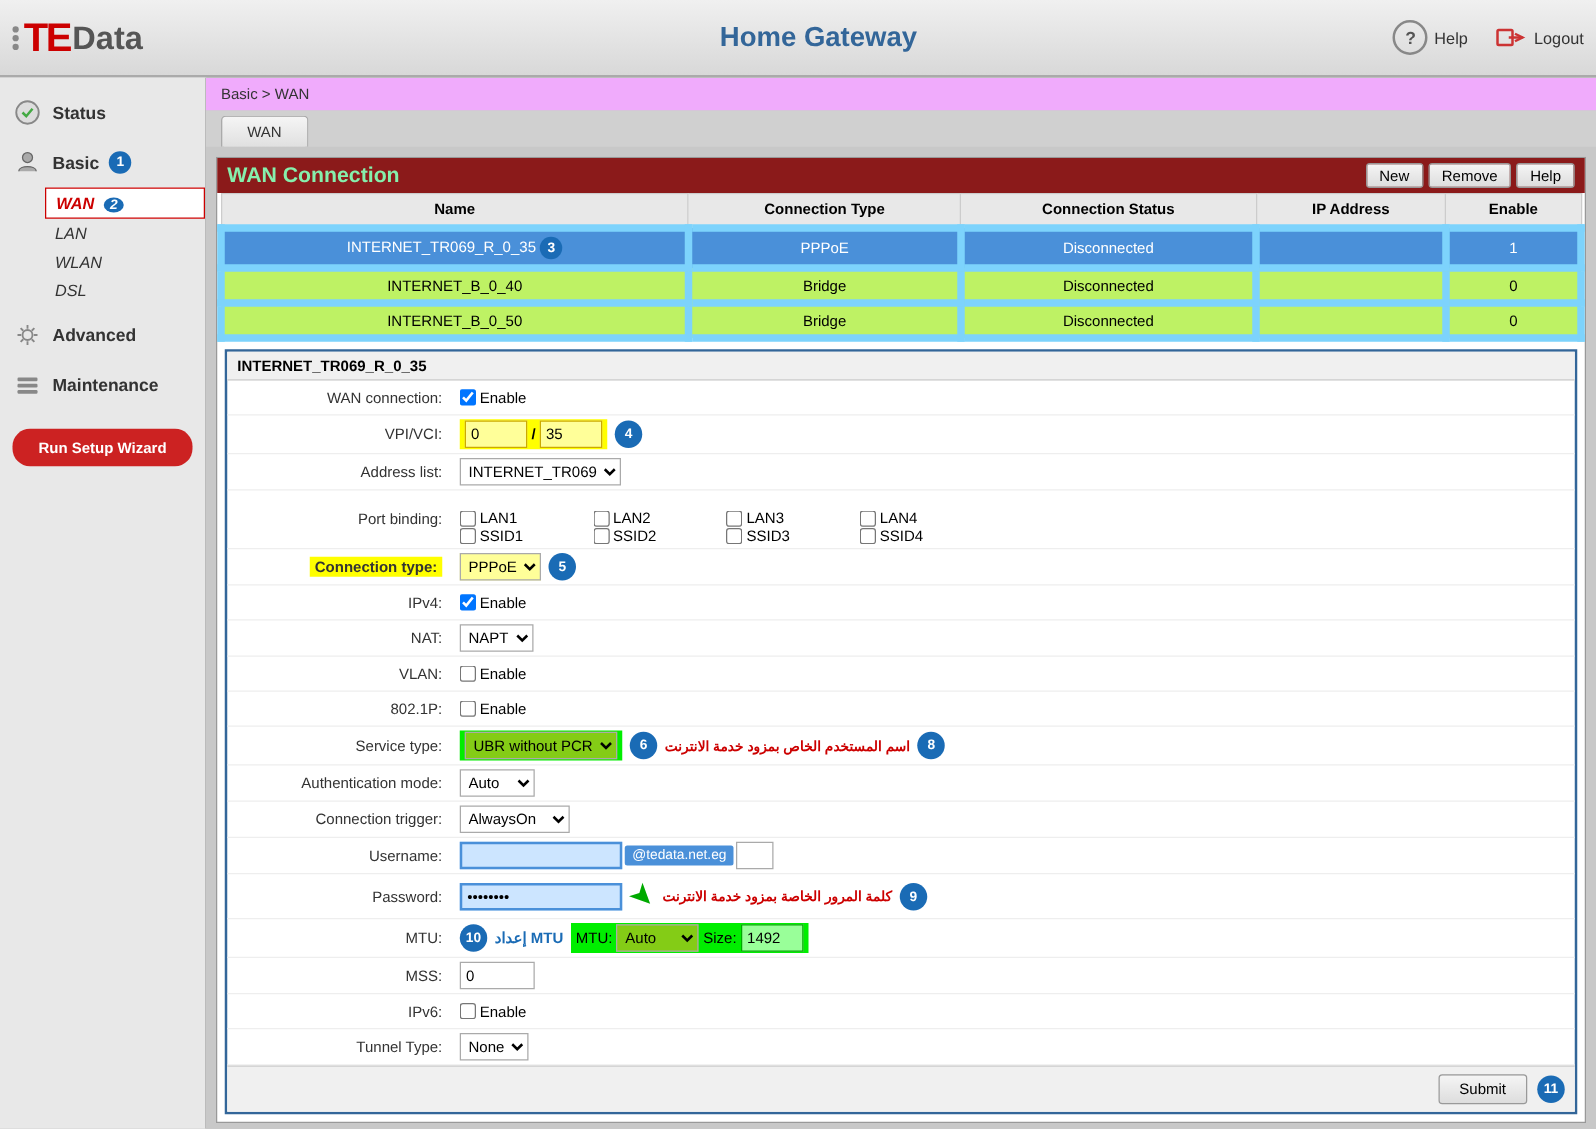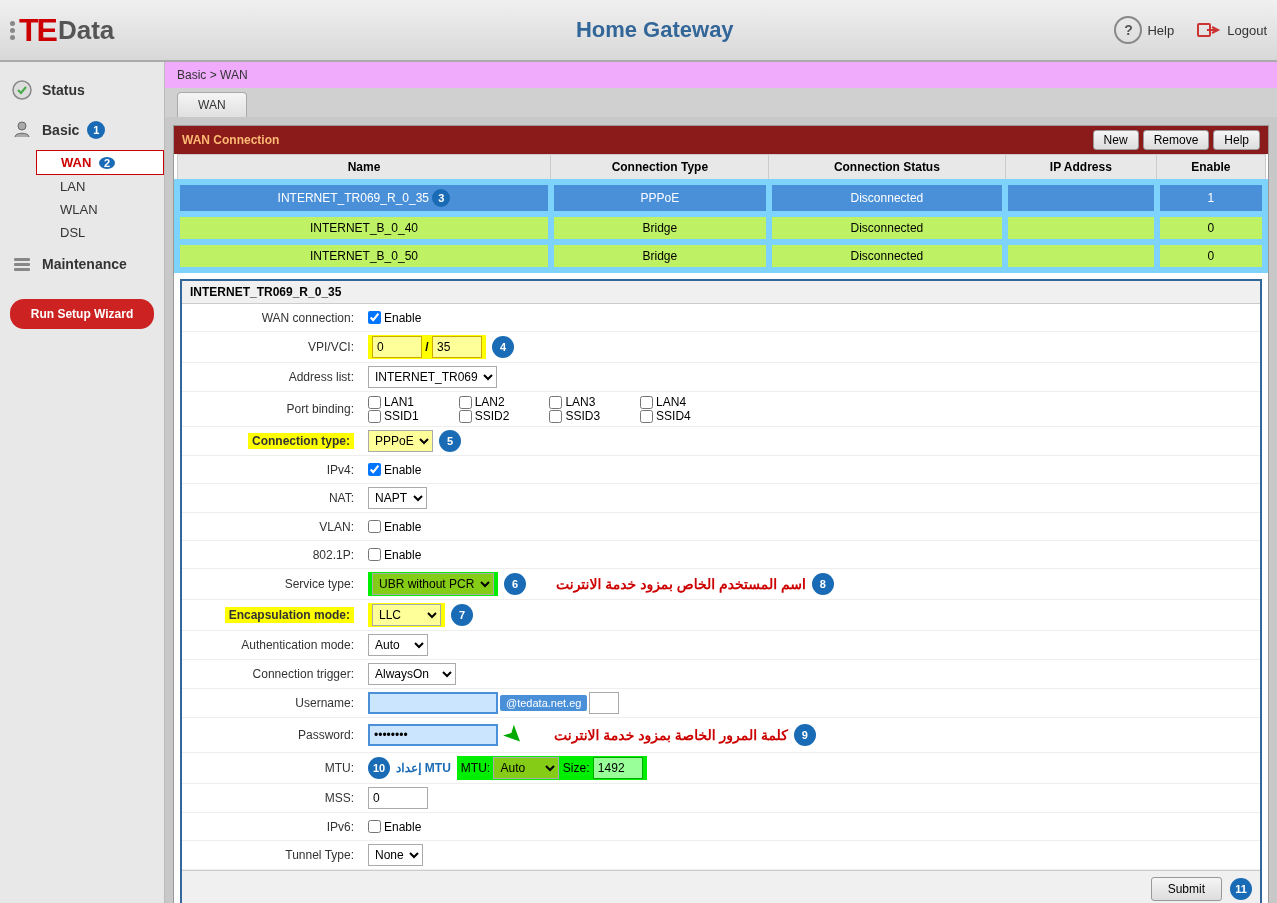--- a/index.html
+++ b/index.html
@@ -127,25 +127,26 @@
       display: flex;
       align-items: center;
       justify-content: center;
       font-weight: bold;
     }
     .sub-nav {
       padding-left: 36px;
     }
     .sub-nav-item {
       display: block;
-      padding: 4px 24px;
+      padding: 4px 8px;
       cursor: pointer;
       color: #333;
       font-size: 13px;
       font-weight: normal;
+      font-style: italic;
     }
     .sub-nav-item.active {
       background: white;
       border: 1px solid #cc0000;
       color: #cc0000;
       font-weight: bold;
     }
 
     #run-setup-btn {
       margin: 15px 10px;
@@ -197,23 +198,23 @@
 
     
     #wan-table-header {
       display: flex;
       align-items: center;
       justify-content: space-between;
       background: #8b1a1a;
       padding: 4px 8px;
     }
     #wan-table-title {
-      color: #fdba74;
-      font-weight: bold;
-      font-size: 12px;
+      color: #86efac;
+      font-weight: bold;
+      font-size: 17px;
     }
     #wan-table-buttons {
       display: flex;
       gap: 4px;
     }
     .table-action-btn {
       padding: 2px 10px;
       background: linear-gradient(to bottom, #f5f5f5, #ddd);
       border: 1px solid #999;
       border-radius: 3px;
@@ -330,45 +331,45 @@
       font-size: 11px;
       display: flex;
       align-items: center;
       justify-content: center;
       font-weight: bold;
       flex-shrink: 0;
     }
     .arabic-annotation {
       color: #cc0000;
       font-weight: bold;
-      font-size: 14px;
+      font-size: 11px;
       direction: rtl;
-      margin-left: 24px;
     }
     #submit-row {
       display: flex;
       justify-content: flex-end;
       padding: 6px 8px;
       background: #f0f0f0;
       border-top: 1px solid #ccc;
       align-items: center;
       gap: 8px;
     }
     #submit-btn {
       padding: 4px 16px;
       background: linear-gradient(to bottom, #f5f5f5, #ddd);
       border: 1px solid #999;
       border-radius: 3px;
       cursor: pointer;
       font-size: 12px;
     }
     .port-binding-row {
       display: flex;
-      gap: 20px;
+      gap: 36px;
       flex-wrap: wrap;
+      margin-top: 12px;
     }
     .username-field-wrapper {
       display: flex;
       align-items: center;
       gap: 2px;
     }
     .username-input {
       width: 130px;
     }
     .domain-badge {
@@ -442,20 +443,29 @@
     <div class="sub-nav">
       <span class="sub-nav-item active">
         <span>WAN</span>
         <span style="margin-left:4px;background:#1a6bb5;color:white;border-radius:50%;padding:0 5px;font-size:11px;">2</span>
       </span>
       <span class="sub-nav-item">LAN</span>
       <span class="sub-nav-item">WLAN</span>
       <span class="sub-nav-item">DSL</span>
     </div>
 
+    <div class="nav-item" style="margin-top:4px;">
+      <div class="nav-icon">
+        <svg width="22" height="22" viewBox="0 0 22 22">
+          <circle cx="11" cy="11" r="4" fill="none" stroke="#888" stroke-width="1.5"></circle>
+          <path d="M11 3 L11 6 M11 16 L11 19 M3 11 L6 11 M16 11 L19 11 M5.5 5.5 L7.6 7.6 M14.4 14.4 L16.5 16.5 M5.5 16.5 L7.6 14.4 M14.4 7.6 L16.5 5.5" stroke="#888" stroke-width="1.5"></path>
+        </svg>
+      </div>
+      <span>Advanced</span>
+    </div>
 
     <div class="nav-item">
       <div class="nav-icon">
         <svg width="22" height="22" viewBox="0 0 22 22">
           <rect x="3" y="10" width="16" height="3" rx="1" fill="#888"></rect>
           <rect x="3" y="5" width="16" height="3" rx="1" fill="#888"></rect>
           <rect x="3" y="15" width="16" height="3" rx="1" fill="#888"></rect>
         </svg>
       </div>
       <span>Maintenance</span>
@@ -660,34 +670,20 @@
                 <option>UBR with PCR</option>
                 <option>CBR</option>
               </select>
             </span>
             <div class="circle-badge">6</div>
             <span class="arabic-annotation">اسم المستخدم الخاص بمزود خدمة الانترنت</span>
             <div class="circle-badge">8</div>
           </div>
         </div>
 
-        <div class="form-row">
-          <div class="form-label">
-            <span class="highlight-yellow">Encapsulation mode:</span>
-          </div>
-          <div class="form-value">
-            <span class="highlight-yellow">
-              <select class="form-select form-select-yellow">
-                <option>LLC</option>
-                <option>VC Mux</option>
-              </select>
-            </span>
-            <div class="circle-badge">7</div>
-          </div>
-        </div>
 
         <div class="form-row">
           <div class="form-label">Authentication mode:</div>
           <div class="form-value">
             <select class="form-select">
               <option>Auto</option>
               <option>PAP</option>
               <option>CHAP</option>
             </select>
           </div>

